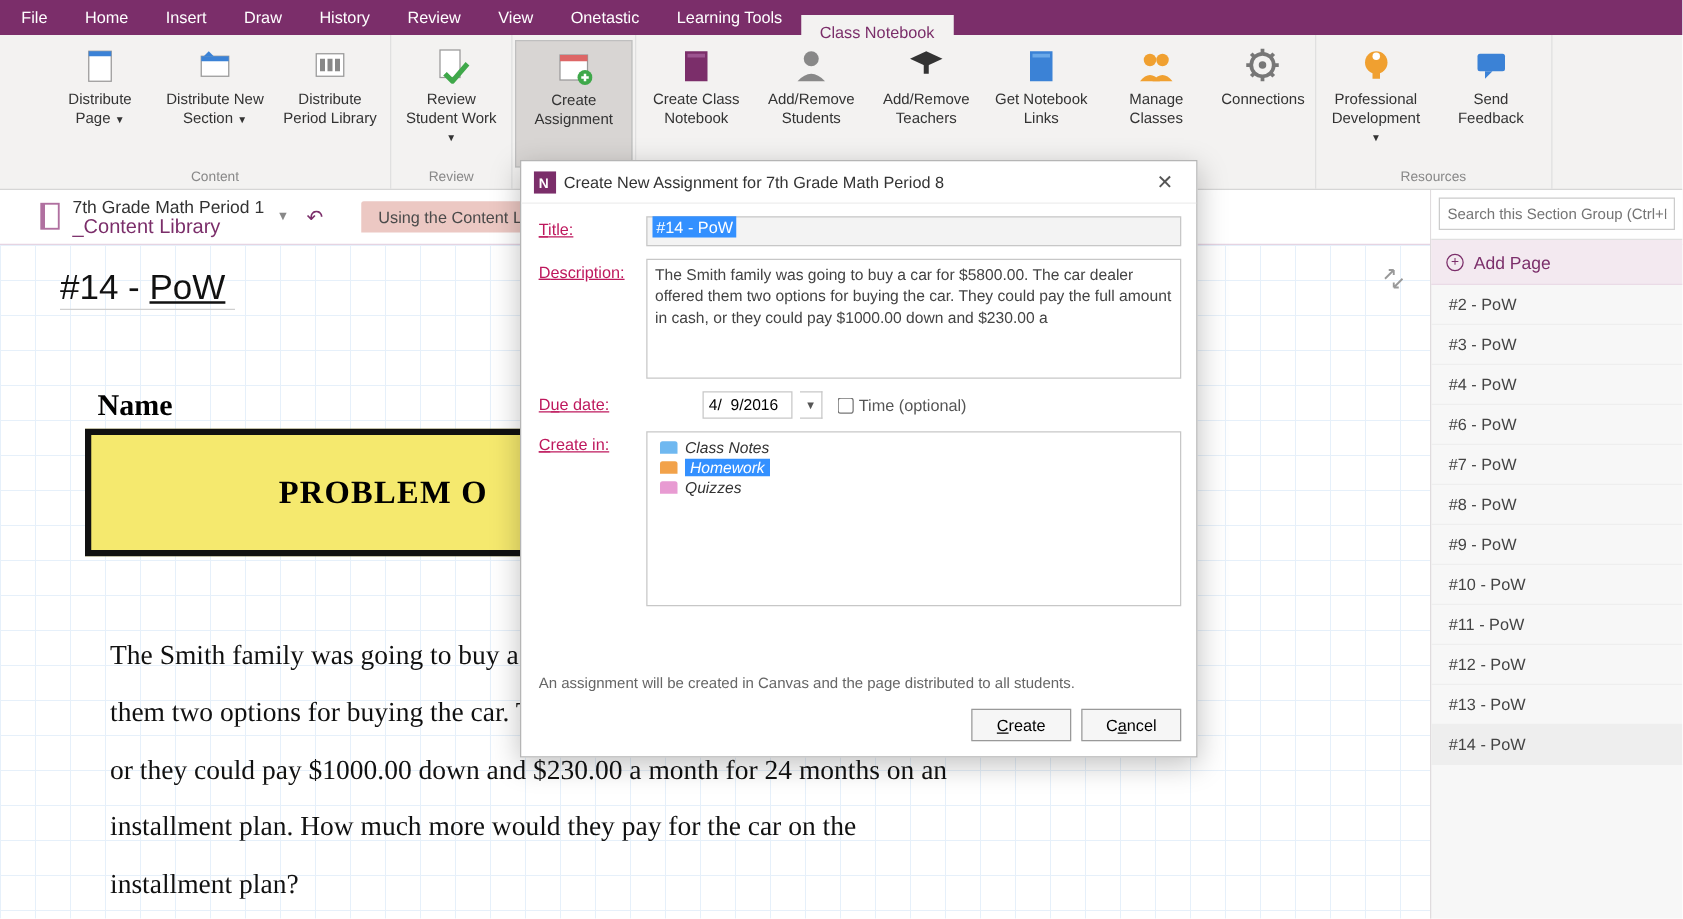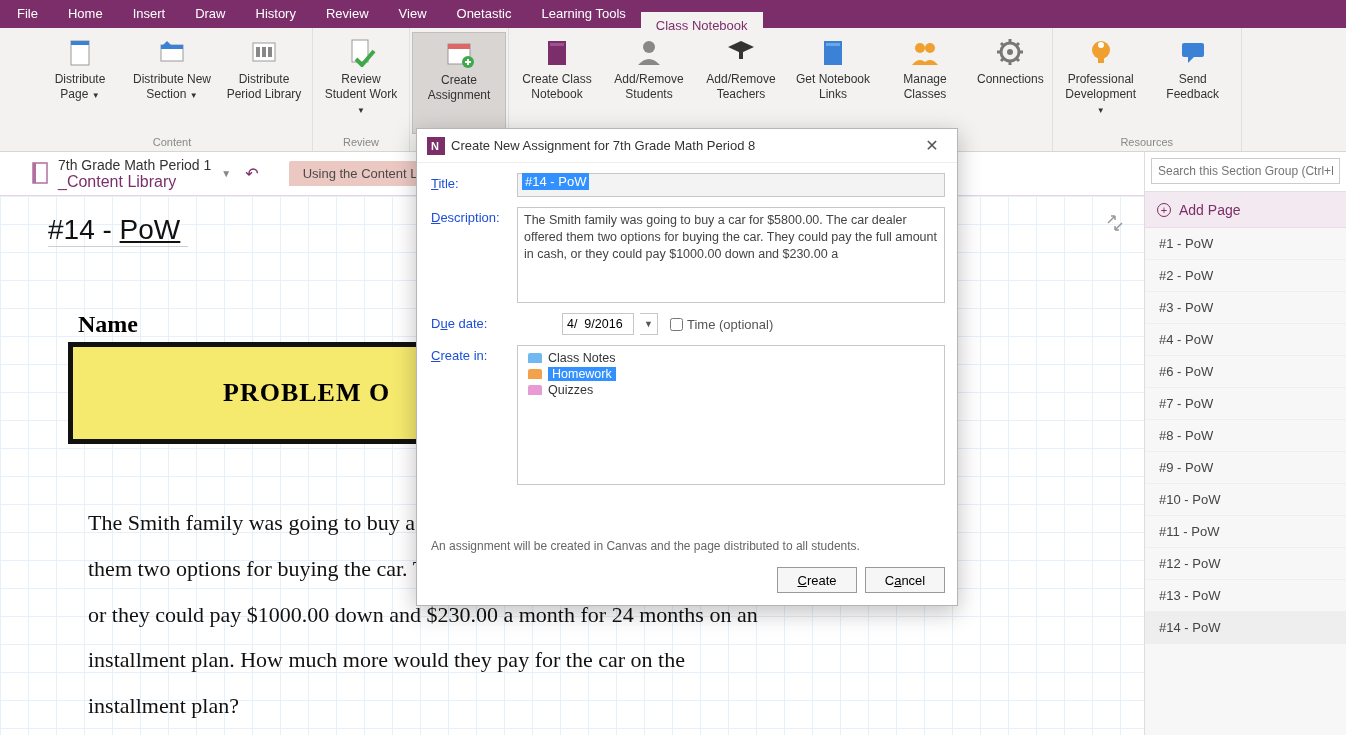--- a/index.html
+++ b/index.html
@@ -44,29 +44,29 @@
 .add-page .plus { width: 14px; height: 14px; border: 1px solid #7b2e6a; border-radius: 50%; display: flex; align-items: center; justify-content: center; font-size: 11px; }
 .page-list { flex: 1; overflow: auto; }
 .page-item { height: 32px; line-height: 32px; padding: 0 14px; font-size: 13px; color: #444; border-bottom: 1px solid #eee; cursor: pointer; }
 .page-item.sel { background: #eee; }
 
 .dialog { position: absolute; top: 128px; left: 416px; width: 542px; height: 478px; background: #fff; border: 1px solid #b5b5b5; box-shadow: 0 6px 22px rgba(0,0,0,.25); z-index: 50; display: flex; flex-direction: column; }
 .dlg-title { height: 34px; display: flex; align-items: center; padding: 0 10px; font-size: 13px; color: #333; border-bottom: 1px solid #eee; }
 .dlg-close { margin-left: auto; width: 30px; height: 30px; display: flex; align-items: center; justify-content: center; cursor: pointer; font-size: 16px; color: #555; }
 .dlg-body { flex: 1; padding: 10px 12px 6px 14px; display: flex; flex-direction: column; gap: 10px; font-size: 13px; color: #555; }
 .dlg-row { display: flex; gap: 8px; align-items: flex-start; }
-.dlg-row > label { width: 78px; padding-top: 3px; color: #1d4ed8; }
+.dlg-row > label { width: 78px; padding-top: 3px; color: #be185d; text-decoration: underline; }
 .dlg-row > label .ul { text-decoration: underline; }
 .dlg-title-input { flex: 1; height: 24px; border: 1px solid #c7c7c7; background: #f3f3f3; padding: 0 4px; }
 .dlg-title-input .sel { background: #3390ff; color: #fff; padding: 1px 3px; }
 .dlg-desc { flex: 1; height: 96px; border: 1px solid #c7c7c7; background: #fff; padding: 4px 6px; font-size: 12.5px; color: #444; line-height: 1.35; }
 .dlg-date { display: flex; align-items: center; gap: 6px; }
 .dlg-date input[type=text] { width: 72px; height: 22px; border: 1px solid #c7c7c7; padding: 0 4px; font-size: 12.5px; margin-left: 45px; }
 .dlg-date .dd { width: 18px; height: 22px; border: 1px solid #c7c7c7; border-left: none; display: flex; align-items: center; justify-content: center; font-size: 9px; }
-.dlg-tree { flex: 1; height: 140px; border: 1px solid #c7c7c7; background: #fff; padding: 4px 8px; }
+.dlg-tree { flex: 1; height: 140px; border: 1px solid #c7c7c7; background: #fff; padding: 4px 8px; font-style: italic; }
 .tree-item { display: flex; align-items: center; gap: 6px; padding: 1px 2px; font-size: 12.5px; color: #333; cursor: pointer; }
 .tree-item.sel span:last-child { background: #3390ff; color: #fff; padding: 0 4px; }
 .tab-icon { width: 14px; height: 10px; border-radius: 2px 2px 0 0; }
 .dlg-note { font-size: 12px; color: #666; padding-top: 4px; }
 .dlg-buttons { display: flex; justify-content: flex-end; gap: 8px; padding: 8px 12px 12px 0; }
 .dlg-buttons button { width: 80px; height: 26px; border: 1px solid #999; background: #f6f6f6; font-size: 13px; cursor: pointer; }
 .dlg-buttons button .ul { text-decoration: underline; }
 
 .expand-icon { position: absolute; top: 214px; right: 222px; width: 18px; height: 18px; color: #888; cursor: pointer; z-index: 5; }
 
@@ -281,21 +281,20 @@
 
 <div class="right-pane">
   <div class="search-row">
     <input placeholder="Search this Section Group (Ctrl+E)" style="">
   </div>
   <div class="add-page">
     <span class="plus">+</span>
     <span>Add Page</span>
   </div>
   <div class="page-list" id="pagelist">
-      <div class="page-item">#1 - PoW</div>
       <div class="page-item">#2 - PoW</div>
       <div class="page-item">#3 - PoW</div>
       <div class="page-item">#4 - PoW</div>
       <div class="page-item">#6 - PoW</div>
       <div class="page-item">#7 - PoW</div>
       <div class="page-item">#8 - PoW</div>
       <div class="page-item">#9 - PoW</div>
       <div class="page-item">#10 - PoW</div>
       <div class="page-item">#11 - PoW</div>
       <div class="page-item">#12 - PoW</div>

